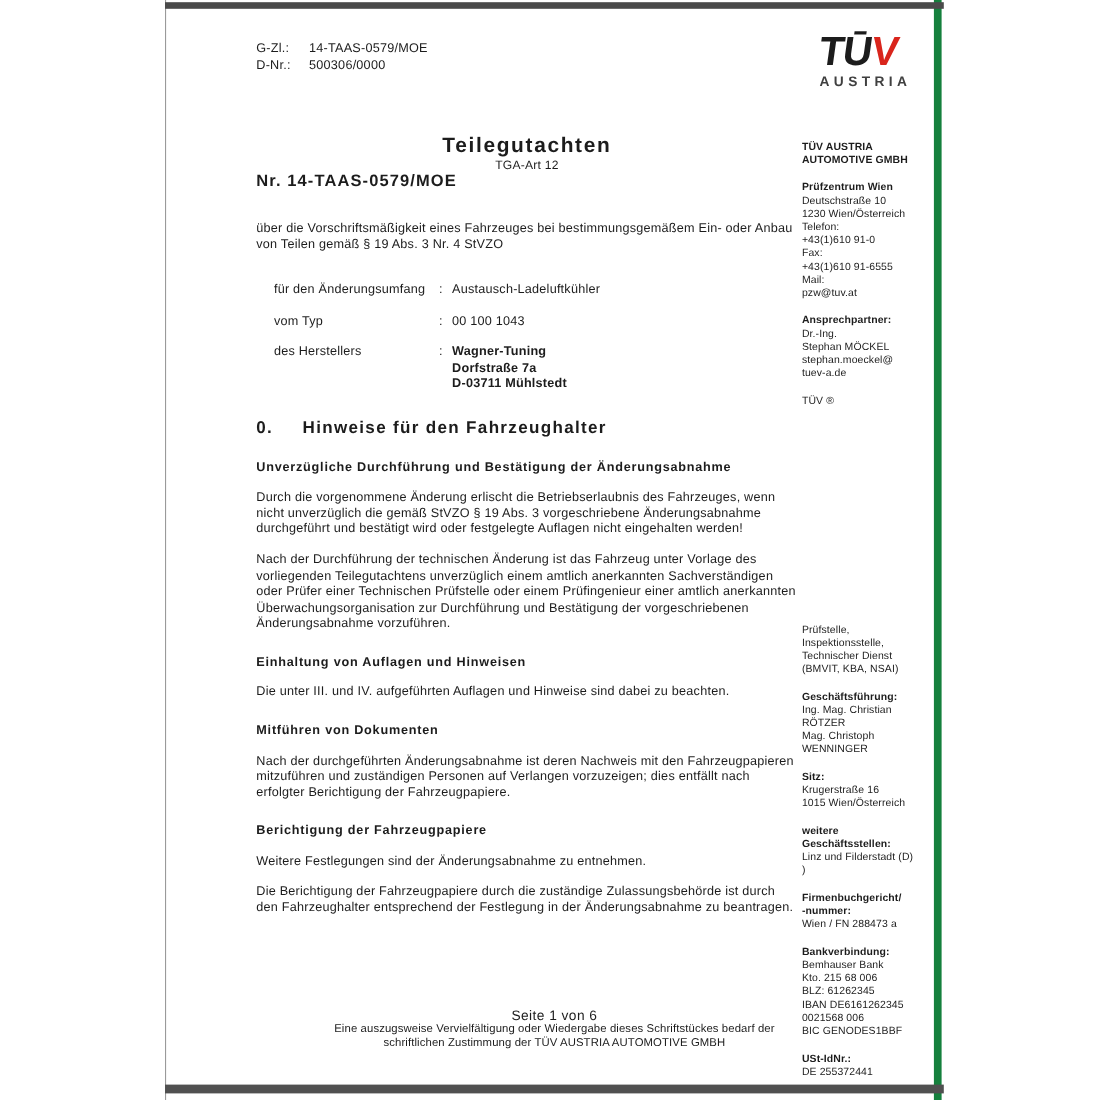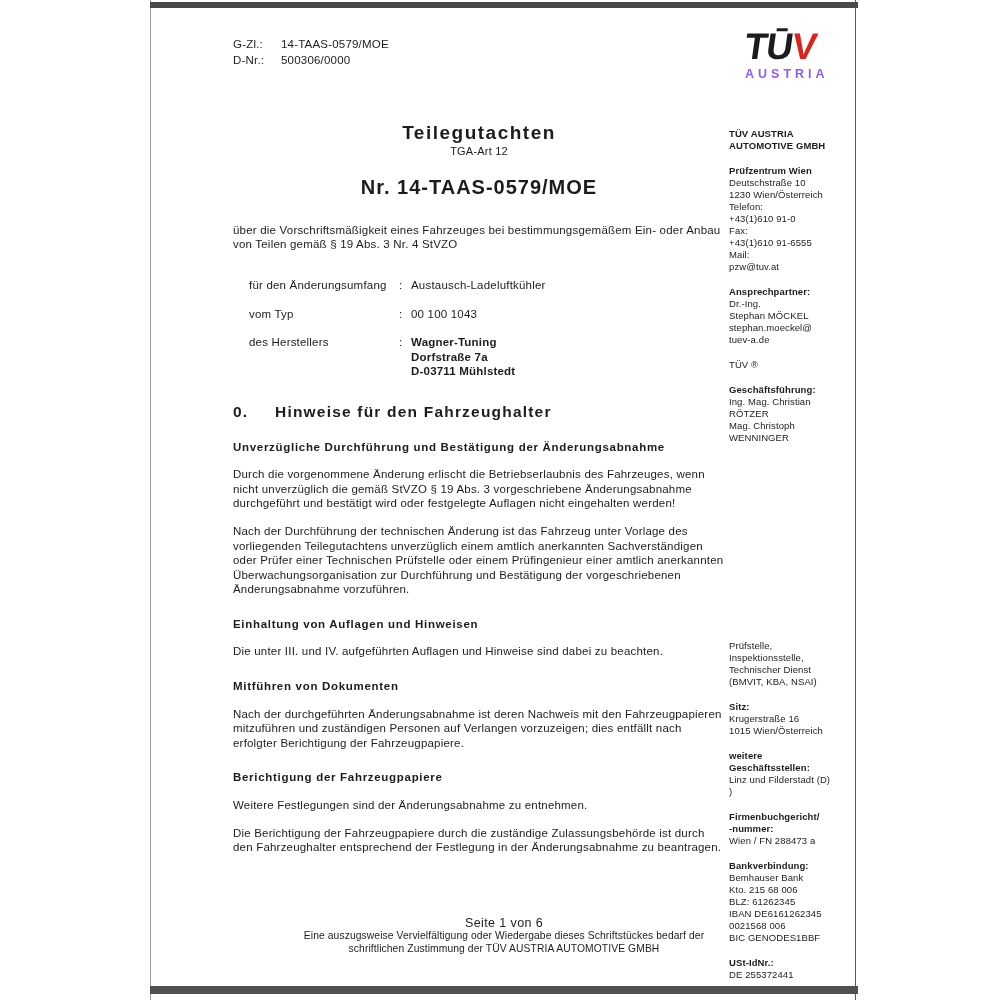--- a/index.html
+++ b/index.html
@@ -1,35 +1,35 @@
 <!DOCTYPE html>
 <html><head>
 <meta charset="utf-8">
 <style>
   html,body{margin:0;padding:0;background:#ffffff;}
   body{width:1000px;height:1000px;position:relative;font-family:"Liberation Sans","DejaVu Sans",sans-serif;color:#1c1c1c;}
-  .page{position:absolute;left:150px;top:0;width:706px;height:1000px;background:#fff;border-left:1px solid #9a9a9a;border-right:1px solid #15803d;box-sizing:border-box;}
+  .page{position:absolute;left:150px;top:0;width:706px;height:1000px;background:#fff;border-left:1px solid #9a9a9a;border-right:7px solid #15803d;box-sizing:border-box;}
   .edge-top{position:absolute;left:-1px;top:2px;width:708px;height:6px;background:#4a4a4a;}
   .edge-bottom{position:absolute;left:-1px;top:986px;width:708px;height:8px;background:#505050;}
 
   
   .refblock{position:absolute;left:82px;top:36px;font-size:11.5px;line-height:16px;letter-spacing:.2px;}
   .refblock .lbl{display:inline-block;width:48px;}
 
   
   .logo{position:absolute;left:594px;top:28px;width:96px;text-align:left;}
   .logo-word{font-size:37px;font-weight:800;letter-spacing:-1px;transform:skewX(-8deg);display:inline-block;line-height:1;}
   .logo-word .red{color:#d9251c;}
-  .logo-sub{font-size:12.5px;font-weight:700;letter-spacing:4px;margin-top:2px;color:#8b5cf6;}
+  .logo-sub{font-size:12.5px;font-weight:700;letter-spacing:4px;margin-top:2px;color:#404040;}
 
   
   .main{position:absolute;left:82px;top:126px;width:492px;font-size:11.5px;line-height:14.6px;letter-spacing:.2px;}
   .h1{font-size:19px;font-weight:700;letter-spacing:1.5px;text-align:center;margin:0;}
   .tga{font-size:11px;text-align:center;margin-top:3px;}
-  .docnum{font-size:20px;font-weight:700;letter-spacing:1px;text-align:center;margin-top:22px;}
+  .docnum{font-size:15px;font-weight:700;letter-spacing:1px;}
   .intro{margin-top:28px;}
   .kvlist{margin-top:26px;}
   .kv{display:flex;margin-bottom:14px;margin-left:16px;}
   .kv-label{width:150px;flex:0 0 150px;}
   .kv-colon{width:12px;flex:0 0 12px;}
   .kv-value{white-space:pre-line;}
   .kv-bold{font-weight:700;}
   .section-h{margin-top:26px;font-size:15.5px;font-weight:700;letter-spacing:1.2px;display:flex;}
   .section-h .num{width:42px;flex:0 0 42px;}
   .sub{font-weight:700;letter-spacing:.7px;margin:20px 0 13px 0;}
@@ -127,32 +127,32 @@
     <div class="sb-group">
       <div class="sb-title">Ansprechpartner:</div>
       <div class="sb-body">Dr.-Ing.
 Stephan MÖCKEL
 stephan.moeckel@
 tuev-a.de</div>
     </div>
     <div class="sb-group sb-reg">
       <div class="sb-body">TÜV ®</div>
     </div>
+    <div class="sb-group gap-large">
+      <div class="sb-body">Prüfstelle,
+Inspektionsstelle,
+Technischer Dienst
+(BMVIT, KBA, NSAI)</div>
+    </div>
     <div class="sb-group">
       <div class="sb-title">Geschäftsführung:</div>
       <div class="sb-body">Ing. Mag. Christian
 RÖTZER
 Mag. Christoph
 WENNINGER</div>
-    </div>
-    <div class="sb-group gap-large">
-      <div class="sb-body">Prüfstelle,
-Inspektionsstelle,
-Technischer Dienst
-(BMVIT, KBA, NSAI)</div>
     </div>
     <div class="sb-group">
       <div class="sb-title">Sitz:</div>
       <div class="sb-body">Krugerstraße 16
 1015 Wien/Österreich</div>
     </div>
     <div class="sb-group">
       <div class="sb-title">weitere
 Geschäftsstellen:</div>
       <div class="sb-body">Linz und Filderstadt (D)

